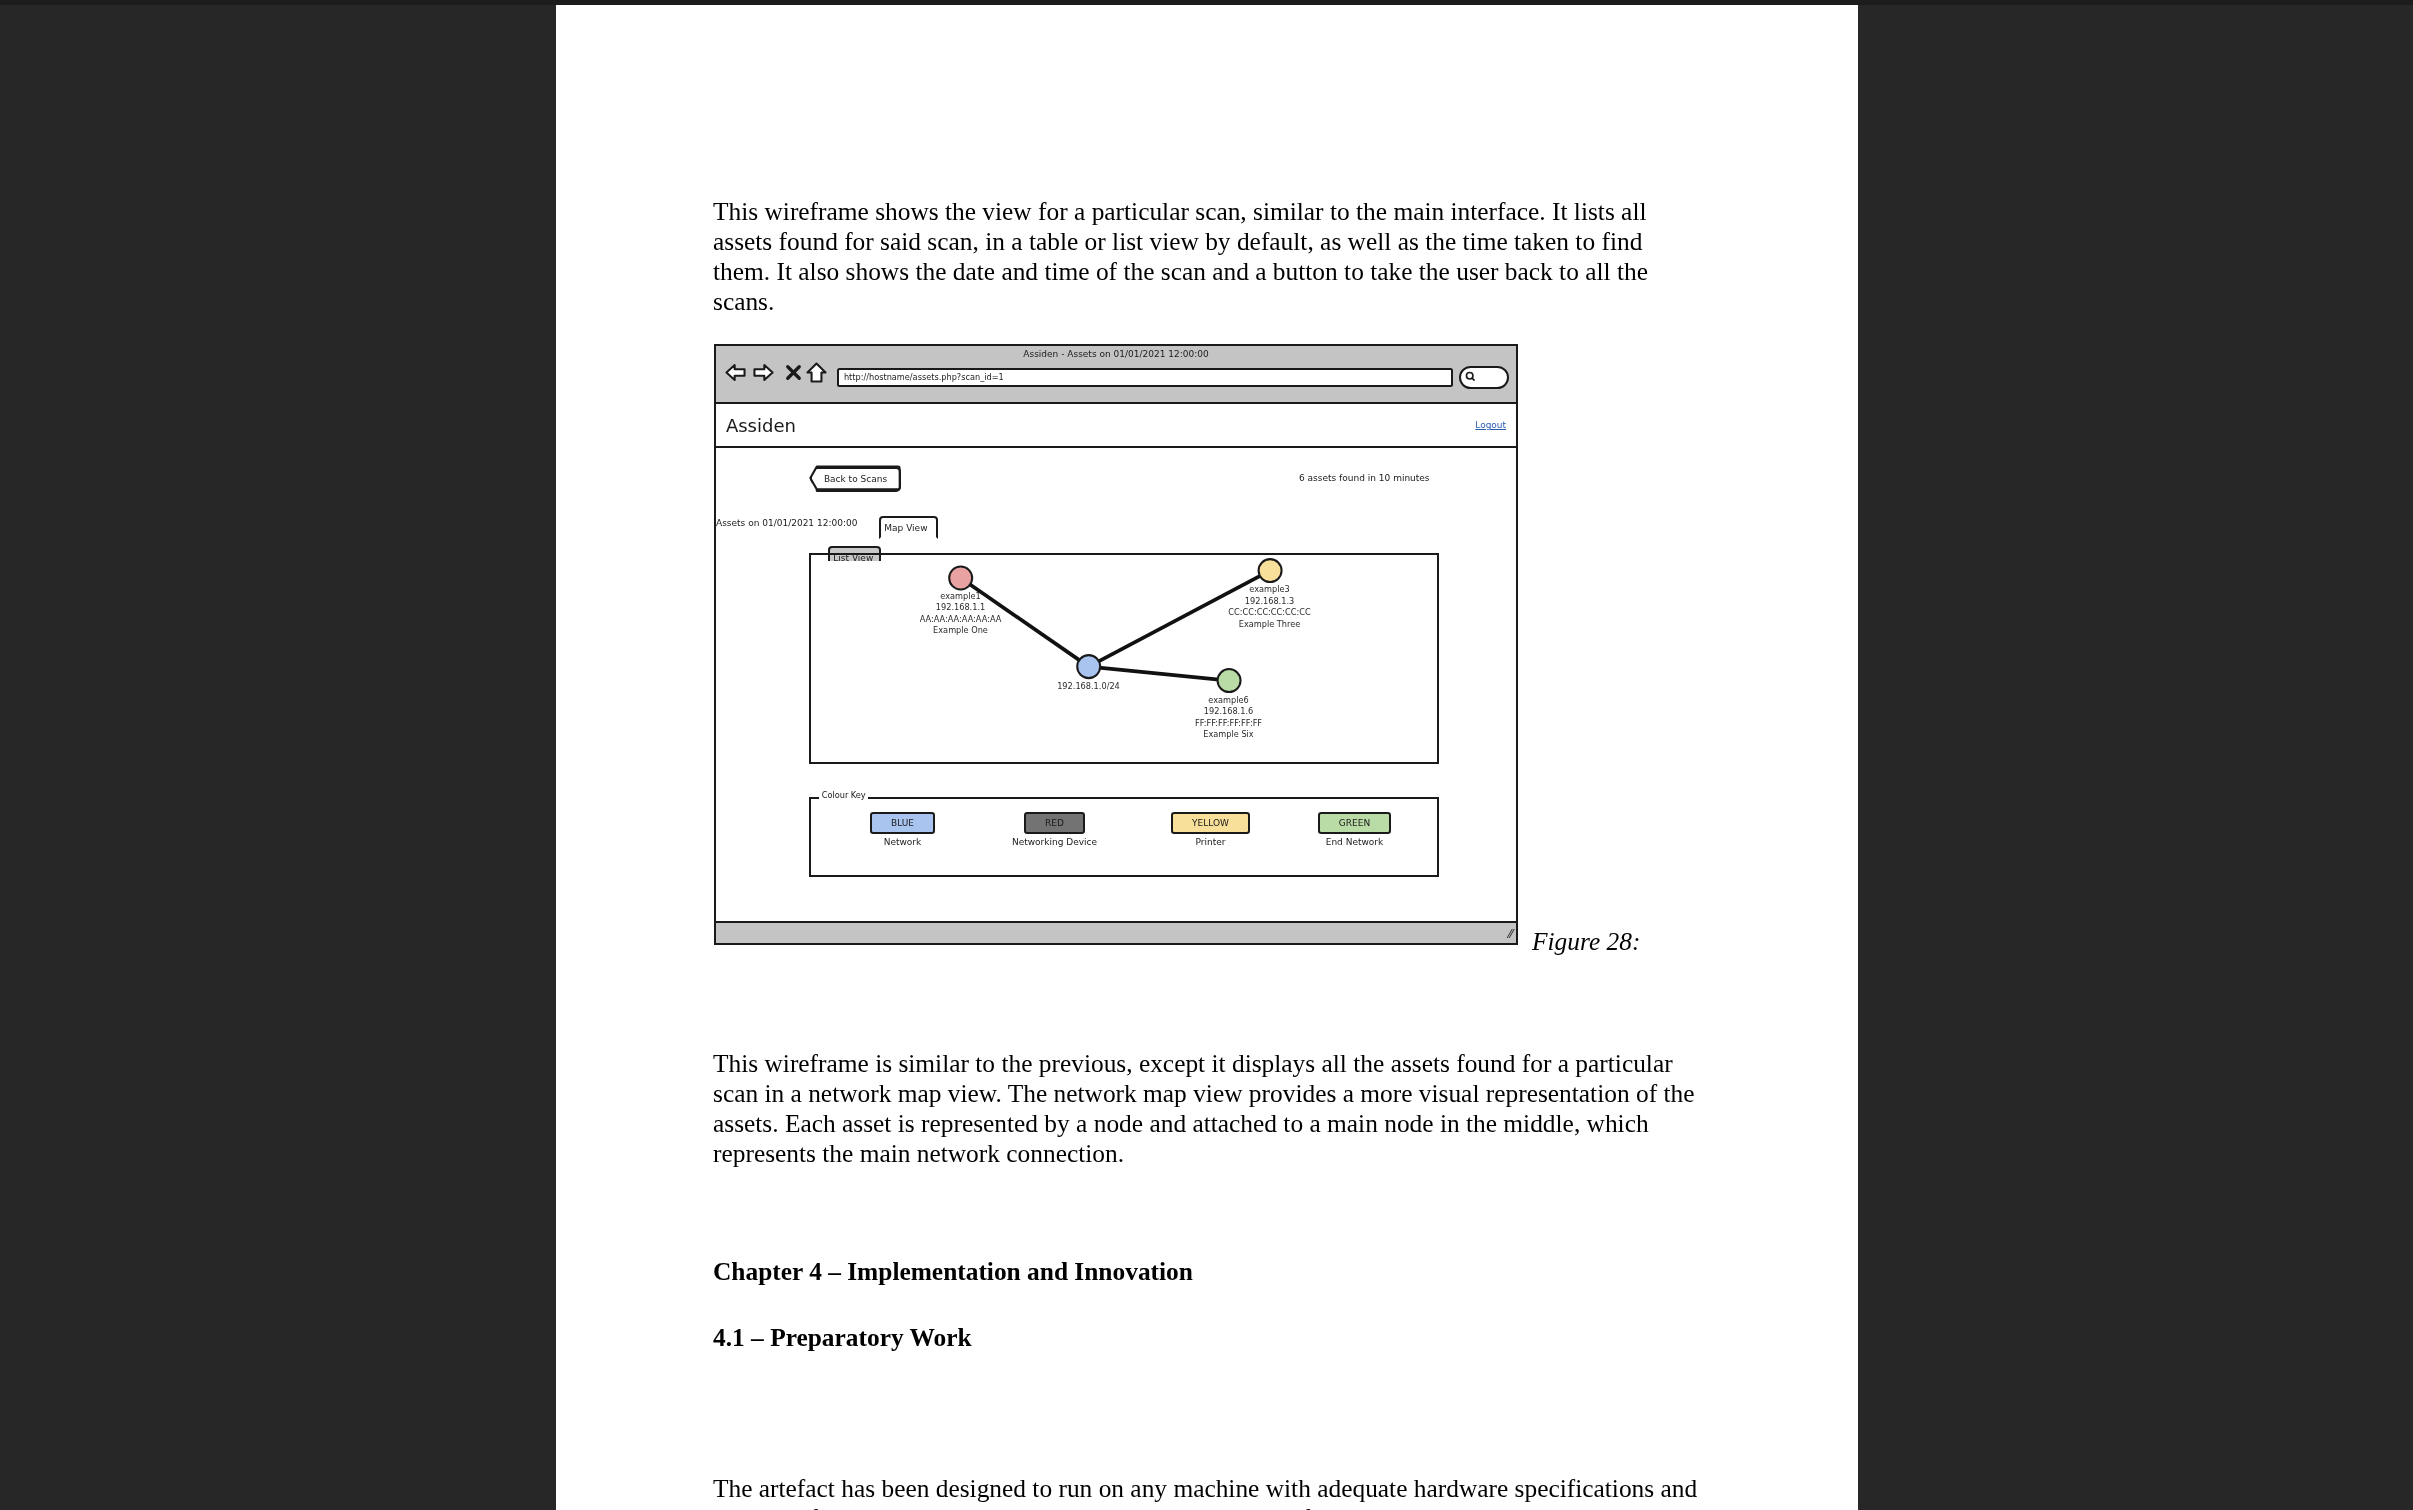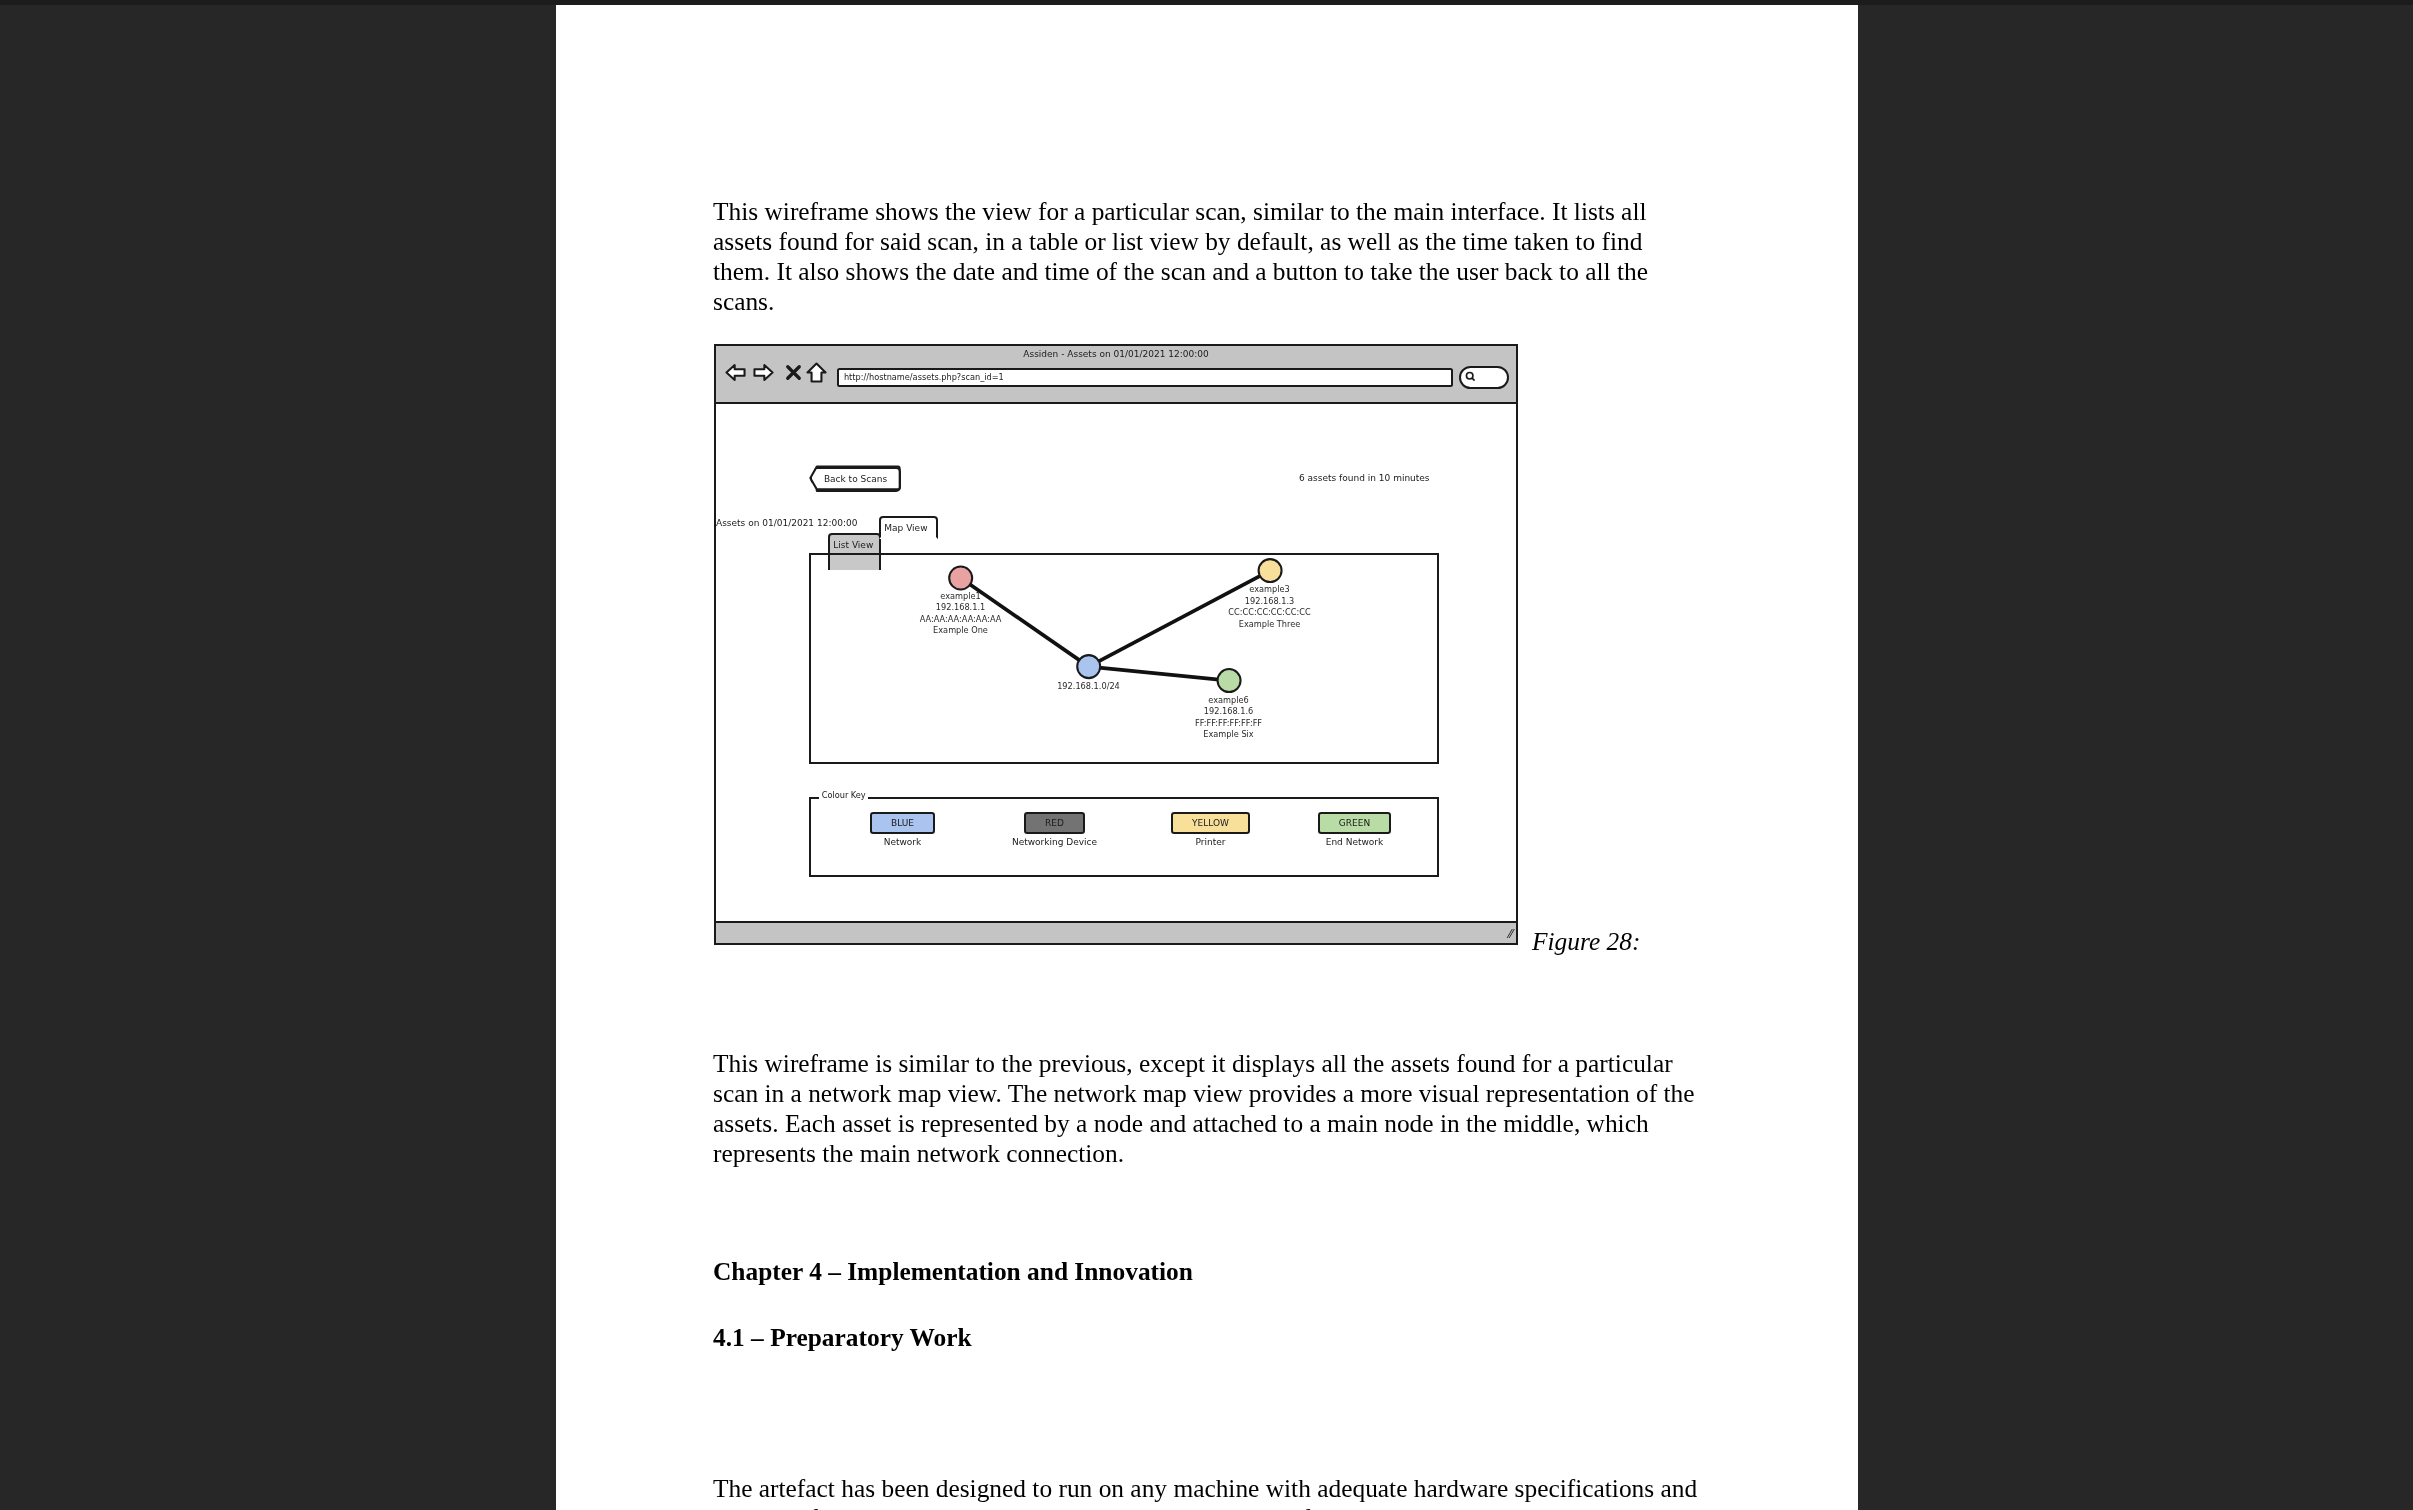--- a/index.html
+++ b/index.html
@@ -57,21 +57,21 @@
     border:2.1px solid #1a1a1a; border-radius:3.3px 4.9px 4.9px 3.3px;
     font-size:9px; line-height:21.3px; text-align:center; background:#fff;
     clip-path:polygon(6.6px 0,100% 0,100% 100%,6.6px 100%,0 50%);
   }
   .back-outline {
     position:absolute; left:92px; top:119px; width:94px; height:26px;
   }
   .assets-count { position:absolute; left:583px; top:127px; font-size:9px; }
   .assets-title { position:absolute; left:0; right:0; top:172px; text-align:left; font-size:9px; }
 
-  .tab { position:absolute; top:187px; height:37px; font-size:9px; line-height:21.3px;
+  .tab { position:absolute; top:200px; height:15px; font-size:9px; line-height:21.3px;
     border:2.1px solid #1a1a1a; border-bottom:none; border-radius:4.1px 4.1px 0 0; padding:0 3.3px; box-sizing:border-box; }
   .tab-list { left:112px; width:53px; background:#c8c8c8; }
   .tab-map { left:163px; width:59px; background:#fff; height:23px; top:170px; border-bottom:2.5px solid #fff; z-index:2; }
 
   .map-panel {
     position:absolute; left:93px; top:207px; width:630px; height:211px;
     border:2.5px solid #1a1a1a; box-sizing:border-box;
   }
   .map-svg { position:absolute; left:0; top:0; }
   .node-label { position:absolute; font-size:8.2px; line-height:11.5px; text-align:center; width:131px; color:#2a2a2a; }
@@ -121,20 +121,24 @@
       <div class="url-field">http://hostname/assets.php?scan_id=1</div>
 
       <div class="search-pill">
         <svg style="position:absolute;left:3.3px;top:2.5px;" width="13" height="13" viewBox="0 0 16 16">
           <circle cx="7" cy="7" r="4" fill="none" stroke="#1a1a1a" stroke-width="2"></circle>
           <path d="M10 10 L13 13" stroke="#1a1a1a" stroke-width="2"></path>
         </svg>
       </div>
     </div>
 
+    <div class="wf-header">
+      <div class="app-name">Assiden</div>
+      <div class="logout">Logout</div>
+    </div>
 
     <div class="back-btn">Back to Scans</div>
     <svg class="back-outline" viewBox="0 0 114 32">
       <path d="M10 2 L110 2 Q112 2 112 5 L112 27 Q112 30 110 30 L10 30 L2 16 Z" fill="none" stroke="#1a1a1a" stroke-width="2.5" stroke-linejoin="round"></path>
     </svg>
 
     <div class="assets-count">6 assets found in 10 minutes</div>
     <div class="assets-title">Assets on 01/01/2021 12:00:00</div>
 
     <div class="tab tab-list">List View</div>

